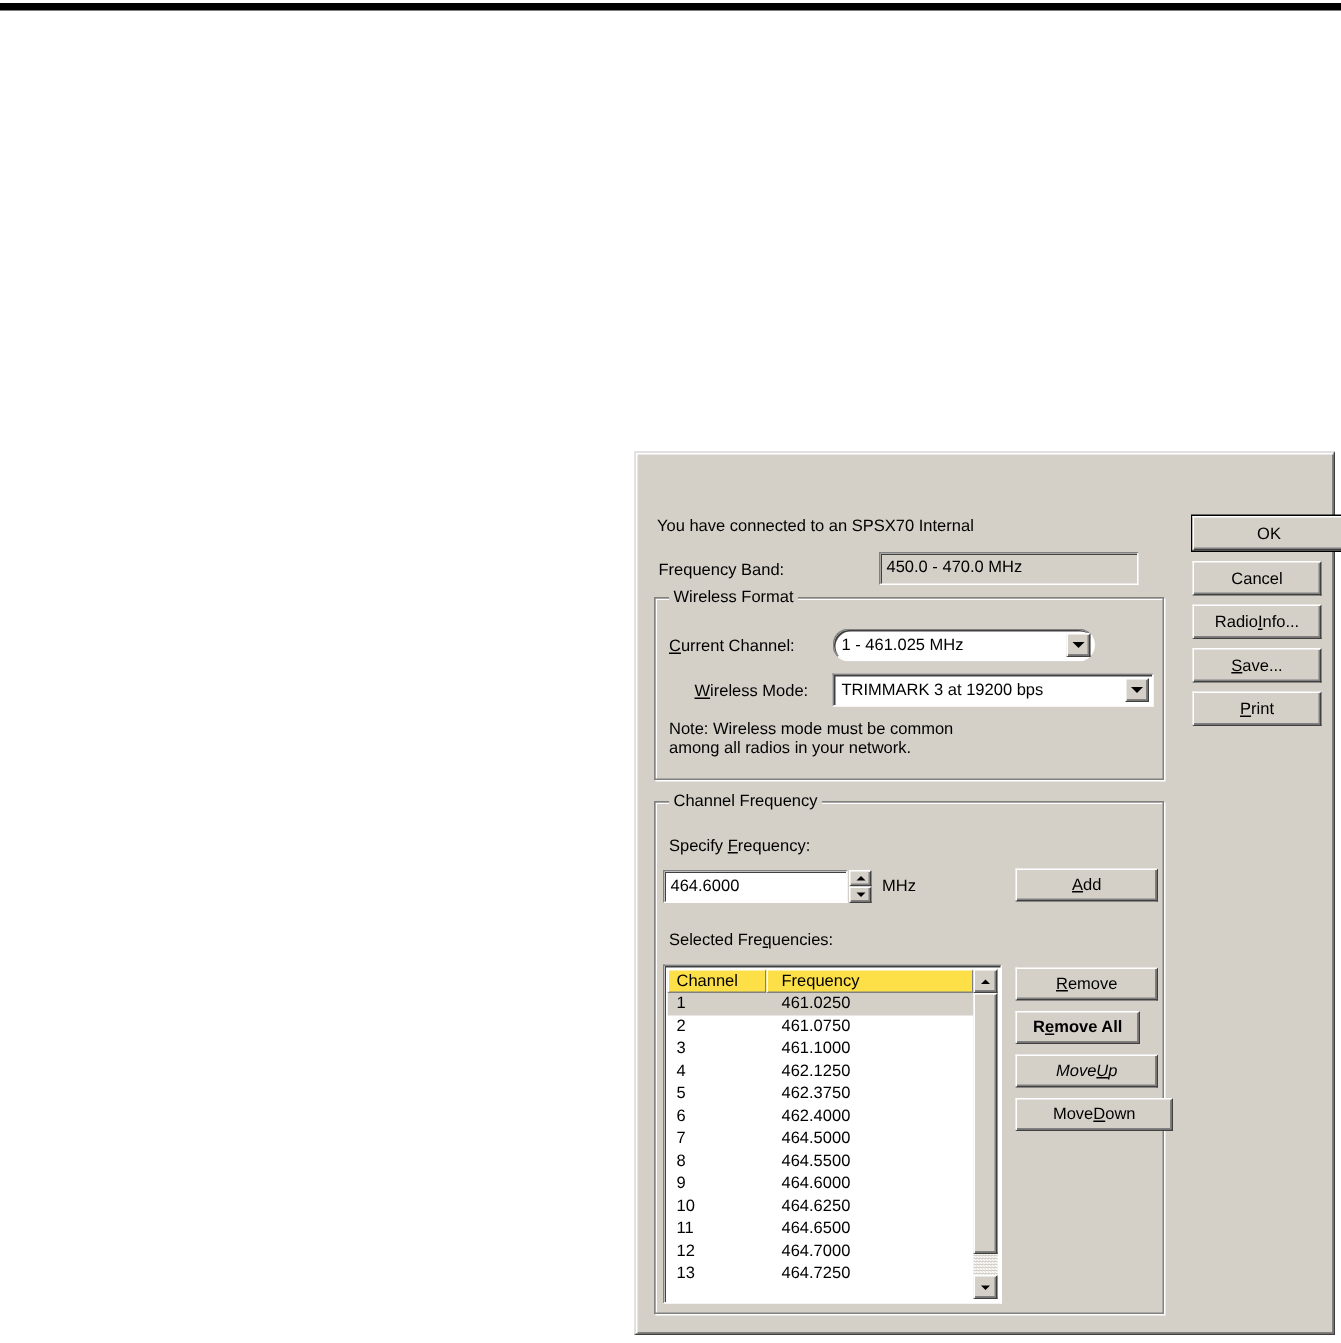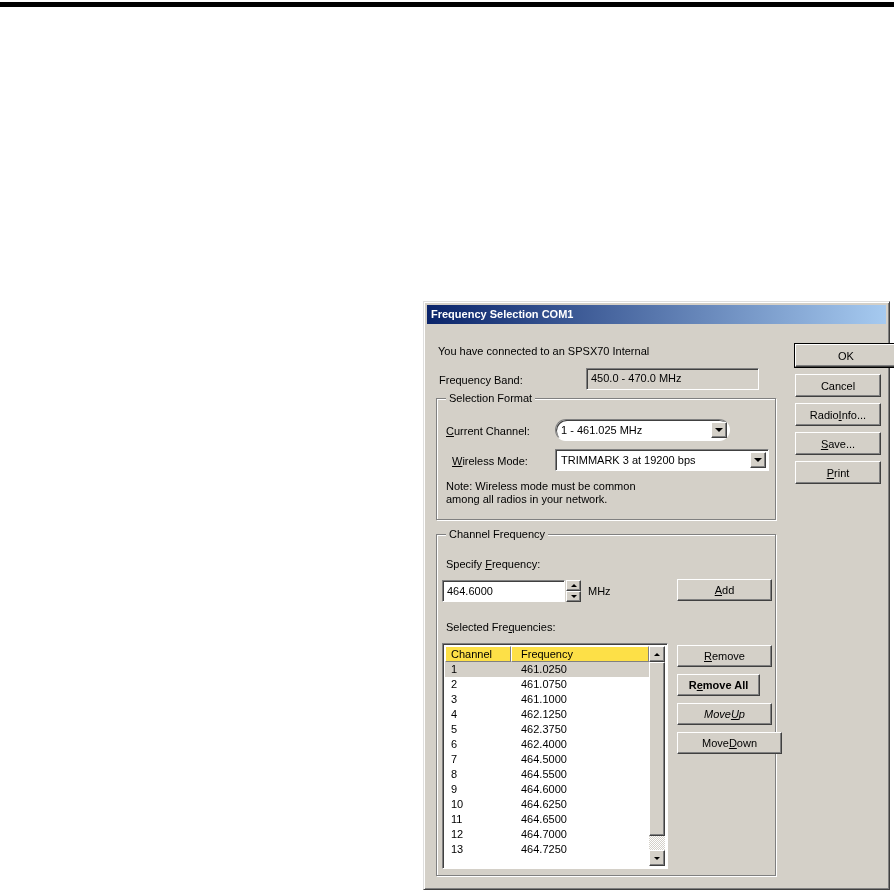--- a/index.html
+++ b/index.html
@@ -132,47 +132,44 @@
   }
   u { text-decoration:underline; }
 </style>
 </head>
 <body>
 
 <div class="top-rule"></div>
 
 <div class="window">
 
-  <div class="titlebar">
-    <span>Frequency Selection COM1</span>
-  </div>
 
   <div class="lbl" style="left:14px; top:43px;">You have connected to an SPSX70 Internal</div>
 
   <div class="lbl" style="left:15px; top:72px;">Frequency Band:</div>
   <div class="field" style="left:134px; top:66px; width:173px; height:22px;">450.0 - 470.0 MHz</div>
 
   <div class="btn default" style="left:371px; top:42px;  width:102px; height:23px;">OK</div>
   <div class="btn" style="left:371px; top:72px;  width:86px; height:23px;">Cancel</div>
   <div class="btn" style="left:371px; top:101px; width:86px; height:23px;">Radio <u>I</u>nfo...</div>
   <div class="btn" style="left:371px; top:130px; width:86px; height:23px;"><u>S</u>ave...</div>
   <div class="btn" style="left:371px; top:159px; width:86px; height:23px;"><u>P</u>rint</div>
 
   <div class="group" style="left:12px; top:96px; width:340px; height:122px;">
-    <div class="gtitle">Selection Format</div>
+    <div class="gtitle">Wireless Format</div>
 
     <div class="lbl" style="left:9px; top:26px;"><u>C</u>urrent Channel:</div>
     <div class="combo" style="left:118px; top:20px; width:175px; height:22px;border-radius:11px;">
       <span class="ctext">1 - 461.025 MHz</span>
       <span class="cbtn">
           <span class="tri-down"></span>
         </span>
     </div>
 
-    <div class="lbl" style="left:15px; top:56px;text-align:right;"><u>W</u>ireless Mode:</div>
+    <div class="lbl" style="left:26px; top:56px;text-align:right;"><u>W</u>ireless Mode:</div>
     <div class="combo" style="left:118px; top:50px; width:214px; height:22px;">
       <span class="ctext">TRIMMARK 3 at 19200 bps</span>
       <span class="cbtn">
           <span class="tri-down"></span>
         </span>
     </div>
 
     <div class="lbl" style="left:9px; top:81px;">Note: Wireless mode must be common</div>
     <div class="lbl" style="left:9px; top:94px;">among all radios in your network.</div>
   </div>

